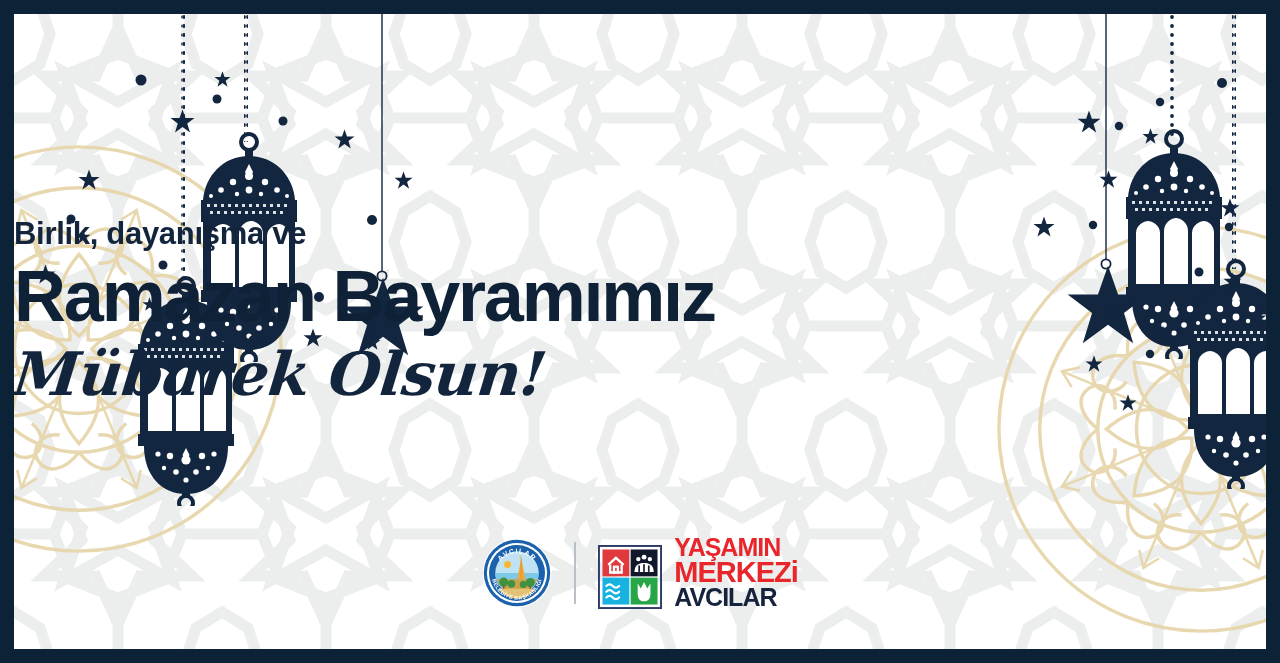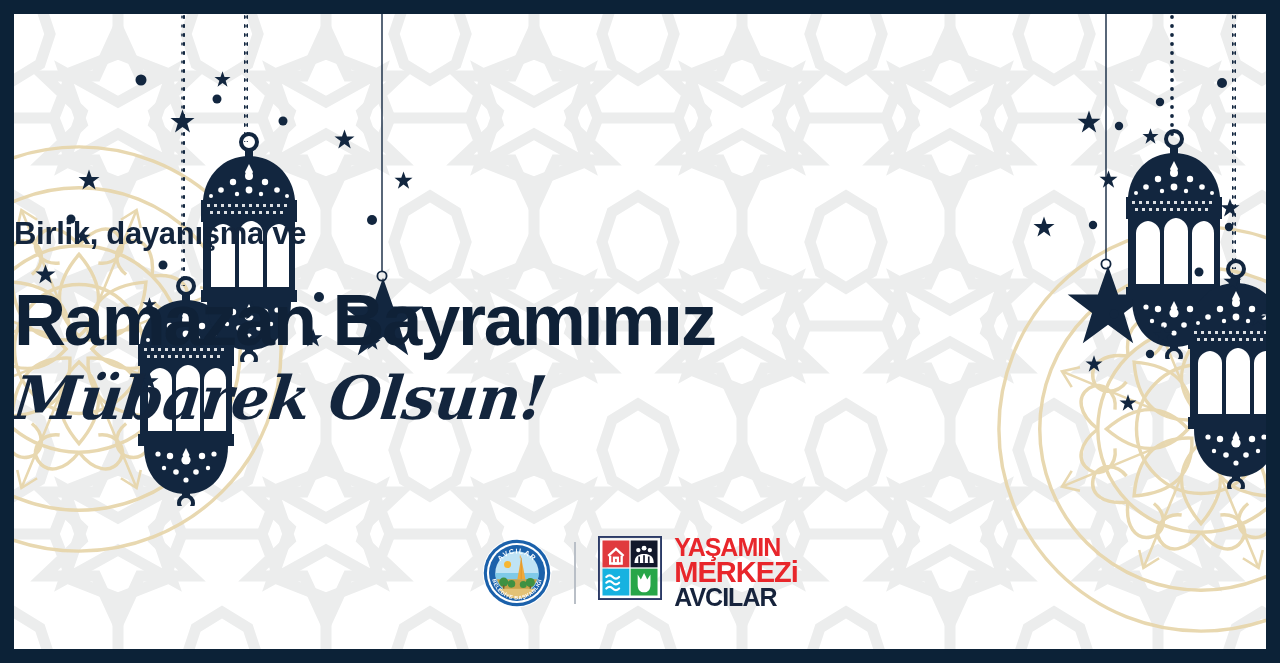--- a/index.html
+++ b/index.html
@@ -57,21 +57,21 @@
     text-align:center;
     color:#13253d;
     font-size:31px;
     font-weight:bold;
     line-height:1.28;
     letter-spacing:-0.3px;
     max-width:800px;
   }
   .subhead .l2{ display:block; }
   .headline{
-    margin-top:30px;
+    margin-top:6px;
     color:#0f2137;
     font-size:72px;
     font-weight:bold;
     letter-spacing:-2.2px;
     line-height:1;
     white-space:nowrap;
   }
   .script{
     margin-top:8px;
     color:#13253d;
@@ -93,21 +93,21 @@
     display:flex;
     justify-content:center;
     align-items:center;
     gap:22px;
     z-index:4;
   }
   .divider{
     width:2px; height:62px;
     background:#b9bfc7;
   }
-  .brandblock{ display:flex; align-items:flex-start; gap:12px; }
+  .brandblock{ display:flex; align-items:flex-end; gap:12px; }
   .brandtext{
     display:flex; flex-direction:column;
     line-height:0.93;
     font-weight:bold;
     letter-spacing:-1px;
   }
   .brandtext .t1{ color:#e8262b; font-size:25px; }
   .brandtext .t2{ color:#e8262b; font-size:29px; }
   .brandtext .t3{ color:#16233c; font-size:25px; }
 </style>

